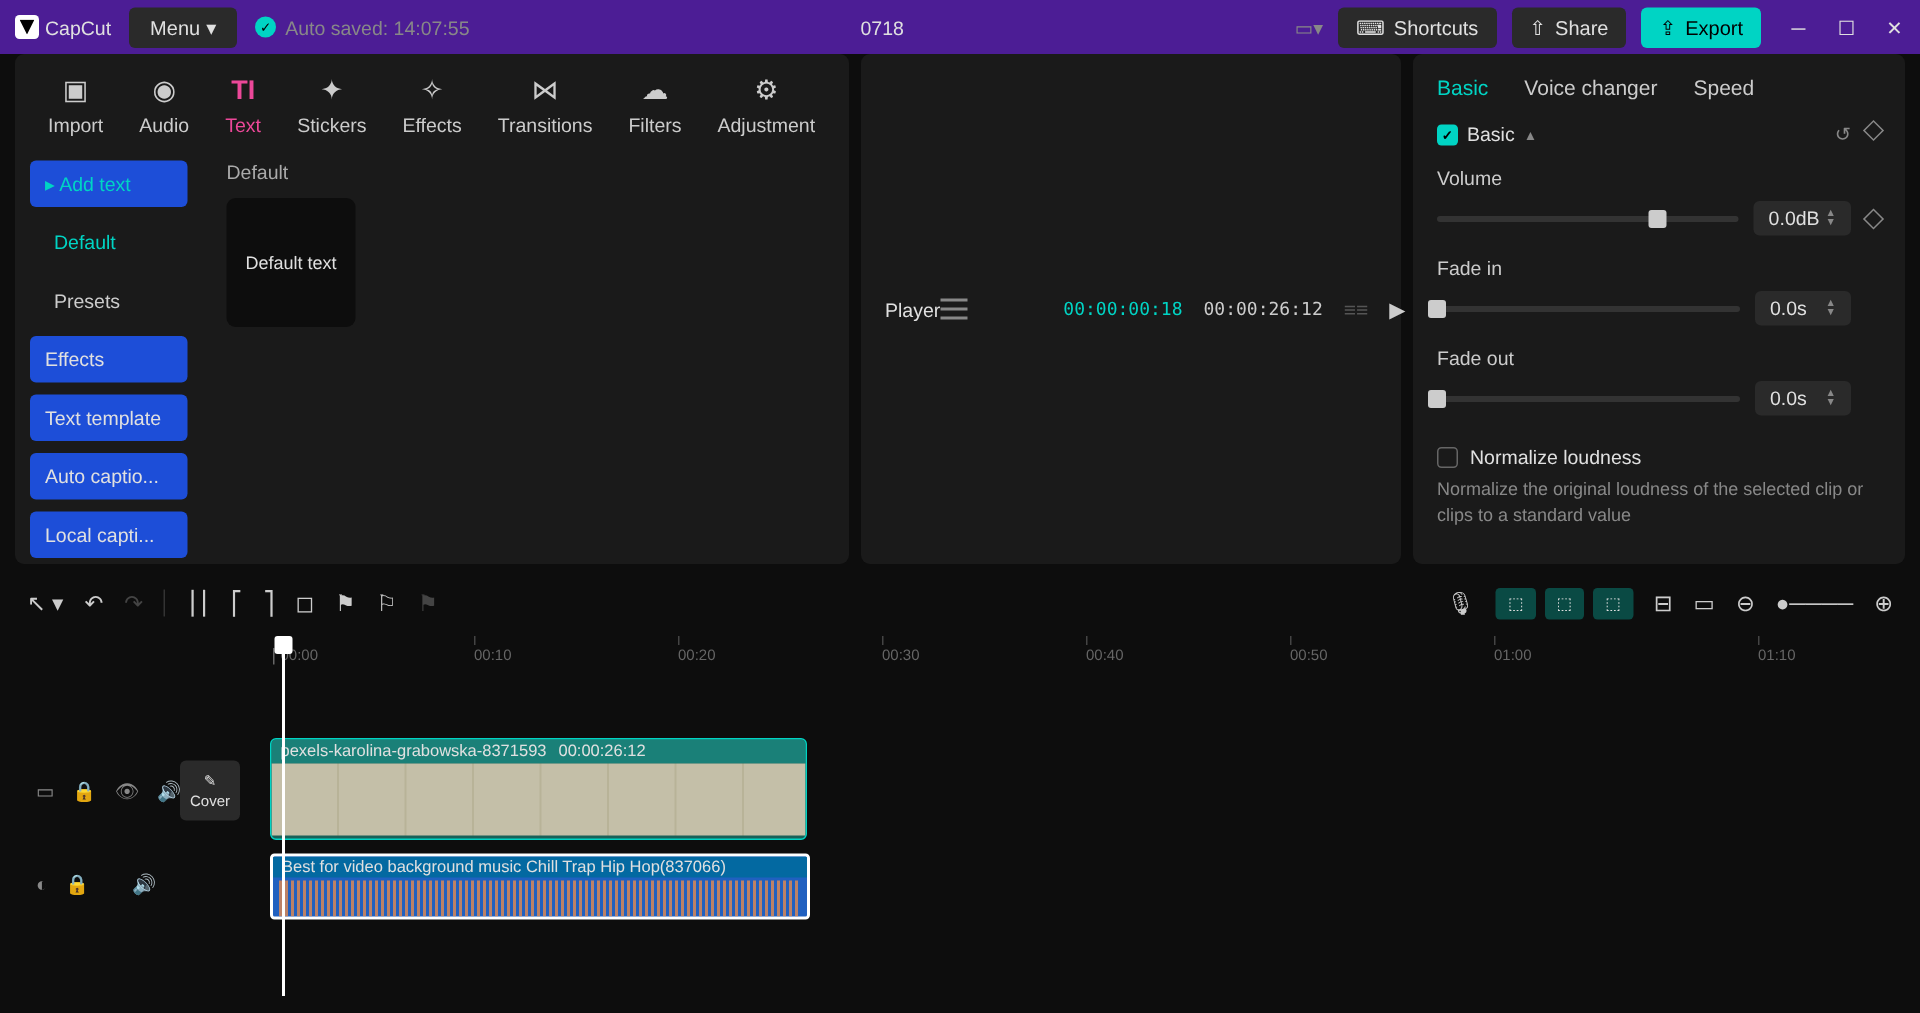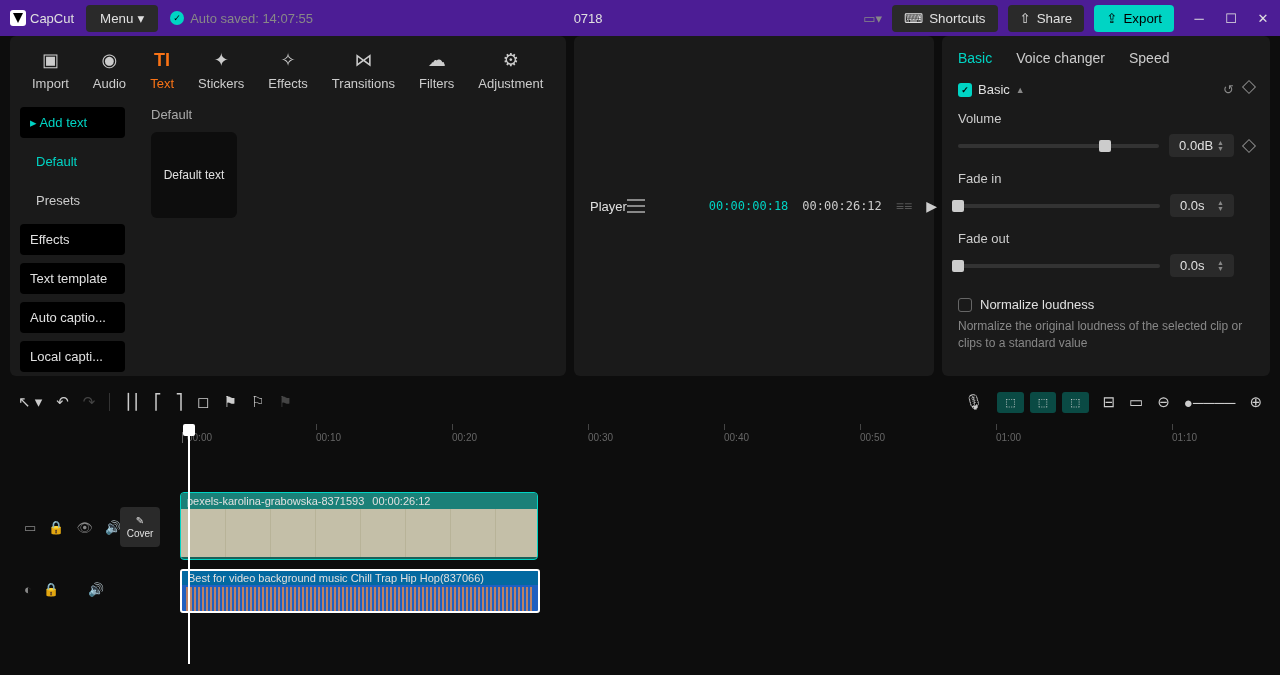--- a/index.html
+++ b/index.html
@@ -22,27 +22,27 @@
 
 
 .main { display: flex; height: 340px; padding: 0 10px; gap: 8px; }
 .left-panel { width: 556px; background: #1a1a1a; border-radius: 6px; display: flex; flex-direction: column; }
 .center-panel { width: 360px; background: #1a1a1a; border-radius: 6px; display: flex; flex-direction: row; }
 .right-panel { flex: 1; background: #1a1a1a; border-radius: 6px; padding: 14px 16px; }
 
 
 .top-tabs { display: flex; padding: 8px 12px 0; gap: 4px; }
 .top-tab { display: flex; flex-direction: column; align-items: center; padding: 4px 10px; cursor: pointer; gap: 4px; color: #ccc; }
-.top-tab.active { color: #f97316; }
+.top-tab.active { color: #ec4899; }
 .top-tab-icon { width: 24px; height: 24px; display: flex; align-items: center; justify-content: center; font-size: 18px; }
 
 
 .left-content { display: flex; flex: 1; }
 .sidebar { width: 125px; padding: 12px 10px; display: flex; flex-direction: column; gap: 8px; }
-.side-item { background: #000000; border: none; color: #e0e0e0; padding: 8px 10px; border-radius: 4px; text-align: left; cursor: pointer; font-size: 13px; white-space: nowrap; overflow: hidden; text-overflow: ellipsis; }
+.side-item { background: #1d4ed8; border: none; color: #e0e0e0; padding: 8px 10px; border-radius: 4px; text-align: left; cursor: pointer; font-size: 13px; white-space: nowrap; overflow: hidden; text-overflow: ellipsis; }
 .side-item.accent { color: #00d4c4; }
 .side-item.plain { background: transparent; color: #00d4c4; padding-left: 16px; }
 .side-item.plain2 { background: transparent; color: #ccc; padding-left: 16px; }
 .content-area { flex: 1; padding: 12px 16px; }
 .content-title { color: #aaa; margin-bottom: 10px; }
 .text-preset { width: 86px; height: 86px; background: #0d0d0d; border-radius: 6px; display: flex; align-items: center; justify-content: center; cursor: pointer; font-size: 12px; }
 
 
 .player-header { display: flex; align-items: center; justify-content: space-between; padding: 14px 16px; }
 .player-menu-icon { width: 18px; height: 14px; display: flex; flex-direction: column; justify-content: space-between; cursor: pointer; }

